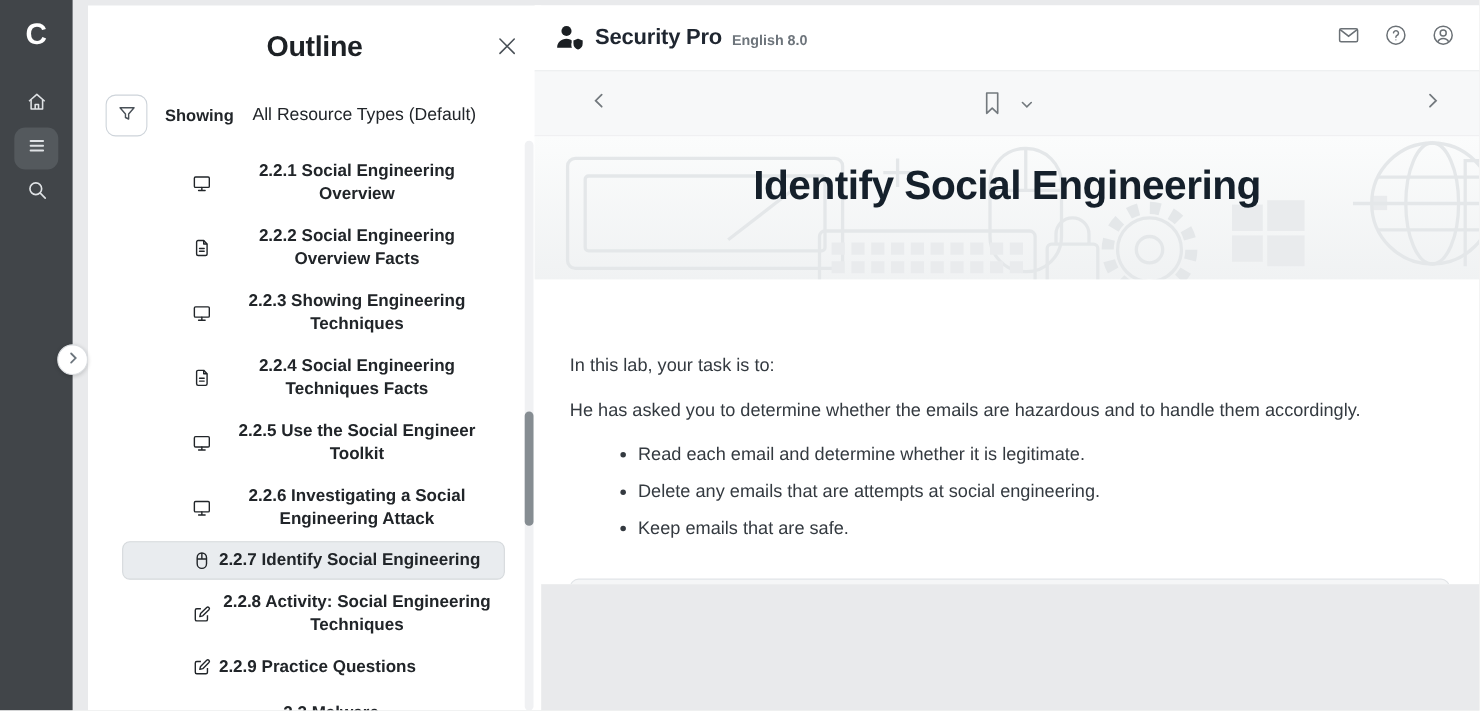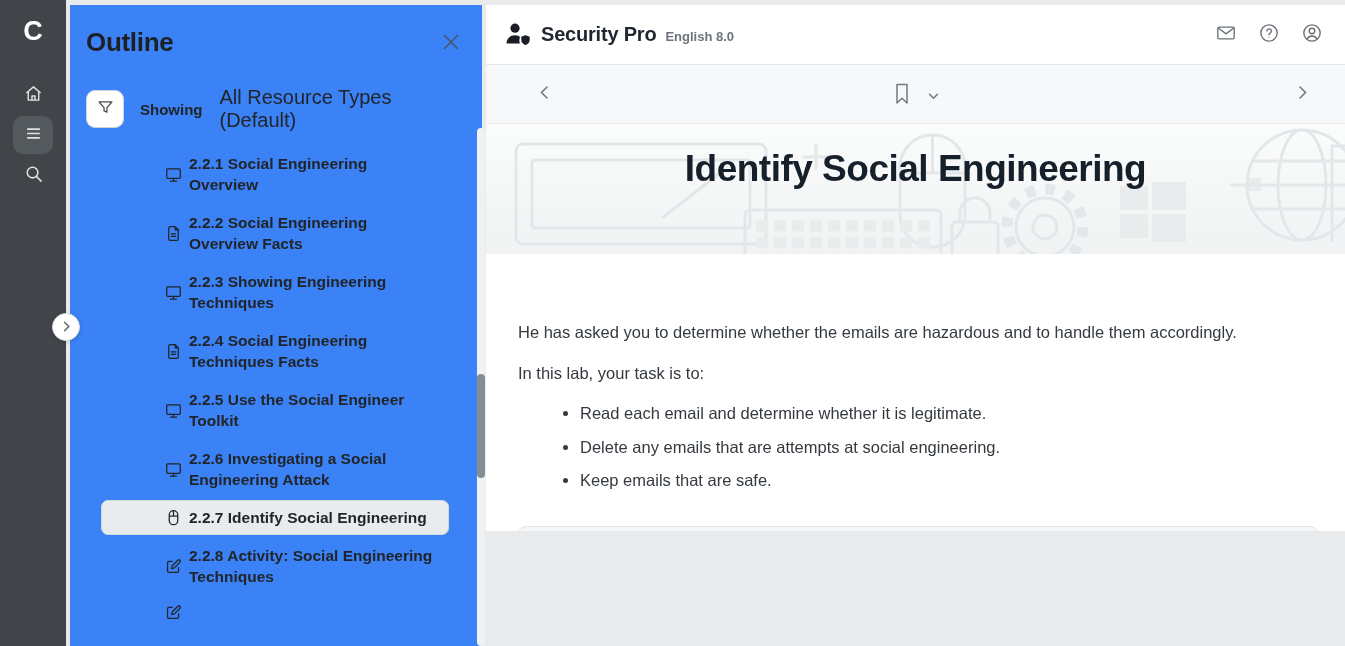--- a/index.html
+++ b/index.html
@@ -12,30 +12,30 @@
   .rail-logo { height:62px; display:flex; align-items:center; justify-content:center; color:#fff; font-size:27px; font-weight:700; width:100%; }
   .rail-nav { display:flex; flex-direction:column; align-items:center; margin-top:14px; gap:2px; }
   .rail-btn { width:40px; height:38px; display:flex; align-items:center; justify-content:center; color:#dfe2e5; border-radius:10px; cursor:pointer; }
   .rail-btn.active { background:#54595d; }
   .rail-btn svg { width:19px; height:19px; }
 
   .expand-toggle { position:absolute; left:52px; top:313px; width:28px; height:28px; border-radius:50%; background:#fff; border:1px solid #dadde0; box-shadow:0 1px 4px rgba(0,0,0,.18); z-index:6; display:flex; align-items:center; justify-content:center; color:#6c757d; cursor:pointer; }
   .expand-toggle svg { width:11px; height:11px; }
 
   
-  .outline { position:absolute; left:70px; top:5px; width:412px; height:641px; background:#3b82f6; z-index:2; }
+  .outline { position:absolute; left:80px; top:5px; width:412px; height:641px; background:#ffffff; z-index:2;text-align:center; }
   .outline-head { position:relative; padding:22px 16px 0 16px; }
   .outline-title { font-size:26px; font-weight:700; color:#1d2125; letter-spacing:-0.3px; }
   .outline-close { position:absolute; right:18px; top:26px; width:26px; height:26px; color:#495057; display:flex; align-items:center; justify-content:center; cursor:pointer; }
   .outline-close svg { width:18px; height:18px; }
   .filter-row { display:flex; align-items:center; margin:28px 16px 0 16px; }
   .filter-btn { width:38px; height:38px; border:1px solid #ced4da; border-radius:9px; background:#fff; color:#495057; display:flex; align-items:center; justify-content:center; cursor:pointer; flex-shrink:0; }
   .filter-btn svg { width:17px; height:17px; }
   .filter-label { margin-left:16px; font-size:15px; font-weight:700; color:#212529; }
-  .filter-value { margin-left:17px; font-size:20px; color:#212529; }
+  .filter-value { margin-left:17px; font-size:16px; color:#212529; }
 
   .o-list { margin-top:14px; }
   .o-row { display:flex; align-items:center; margin:3px 33px 3px 31px; padding:6px 8px 6px 63px; border:1px solid transparent; border-radius:7px; cursor:pointer; }
   .o-row.selected { background:#e9ecef; border-color:#d5d9dc; }
   .o-ic { width:17px; height:17px; flex-shrink:0; color:#212529; margin-right:7px; display:flex; align-items:center; }
   .o-ic svg { width:17px; height:17px; }
   .o-label { font-size:15.5px; font-weight:600; color:#212529; line-height:21px; }
   .o-section { margin:16px 16px 10px 46px; font-size:15.5px; font-weight:700; color:#212529; }
 
   .scroll-track { position:absolute; left:477px; top:128px; width:8px; height:518px; background:#f0f1f3; border-radius:4px; z-index:3; }
@@ -209,20 +209,21 @@
           </span>
           <span class="o-label">2.2.8 Activity: Social Engineering Techniques</span>
         </div>
         <div class="o-row">
           <span class="o-ic">
             <svg viewBox="0 0 20 20" fill="none" stroke="currentColor" stroke-width="1.5" stroke-linejoin="round">
               <path d="M9 4H4.6A1.6 1.6 0 0 0 3 5.6v9.8A1.6 1.6 0 0 0 4.6 17h9.8a1.6 1.6 0 0 0 1.6-1.6V11"></path>
               <path d="M15.2 2.6a1.7 1.7 0 0 1 2.4 2.4L11 11.6l-3.2.8.8-3.2z"></path>
             </svg>
           </span>
+          <span class="o-label">2.2.9 Practice Questions</span>
         </div>
         <div class="o-section">2.3 Malware</div>
       </div>
   </section>
 
   <div class="scroll-track"></div>
   <div class="scroll-thumb"></div>
 
   <section class="main">
 
@@ -326,22 +327,22 @@
         <circle cx="816" cy="61" r="55"></circle>
         <ellipse cx="816" cy="61" rx="24" ry="55"></ellipse>
         <path d="M761 61h110M766 37h100M766 85h100"></path>
         <path d="M846 118v-96h30"></path>
       </svg>
       <div class="banner-title">Identify Social Engineering</div>
     </div>
 
     <div class="content">
       <div id="paragraphs">
+          <p>In this lab, your task is to:</p>
           <p>He has asked you to determine whether the emails are hazardous and to handle them accordingly.</p>
-          <p>In this lab, your task is to:</p>
         </div>
       <ul id="bullets">
           <li>Read each email and determine whether it is legitimate.</li>
           <li>Delete any emails that are attempts at social engineering.</li>
           <li>Keep emails that are safe.</li>
         </ul>
       <div class="note-box">
         <span class="note-ic">
           <svg viewBox="0 0 24 24" fill="none" stroke="currentColor" stroke-width="1.4">
               <circle cx="12" cy="12" r="10"></circle>

